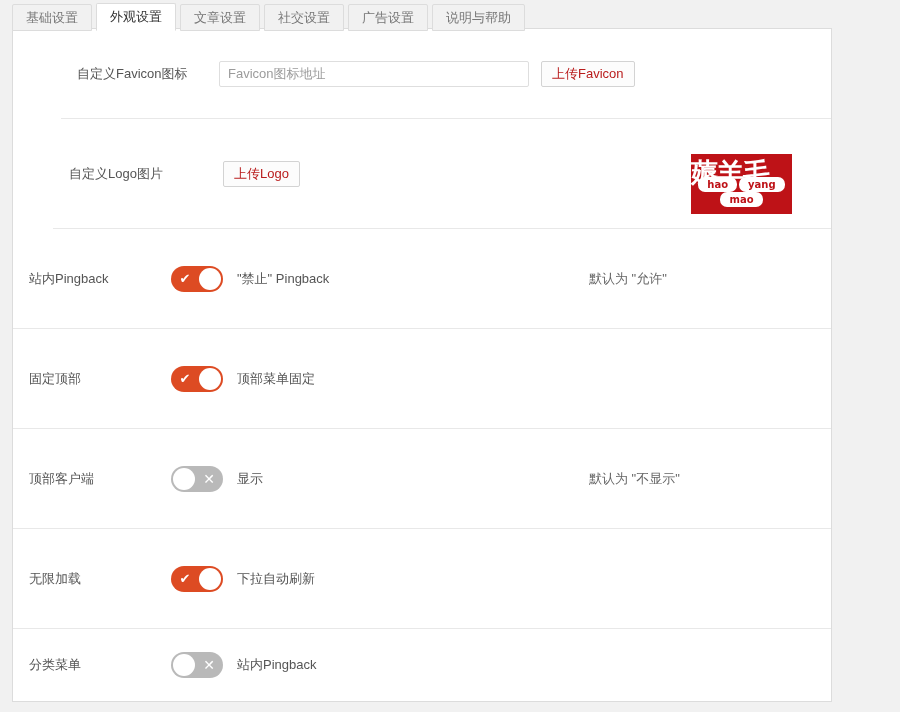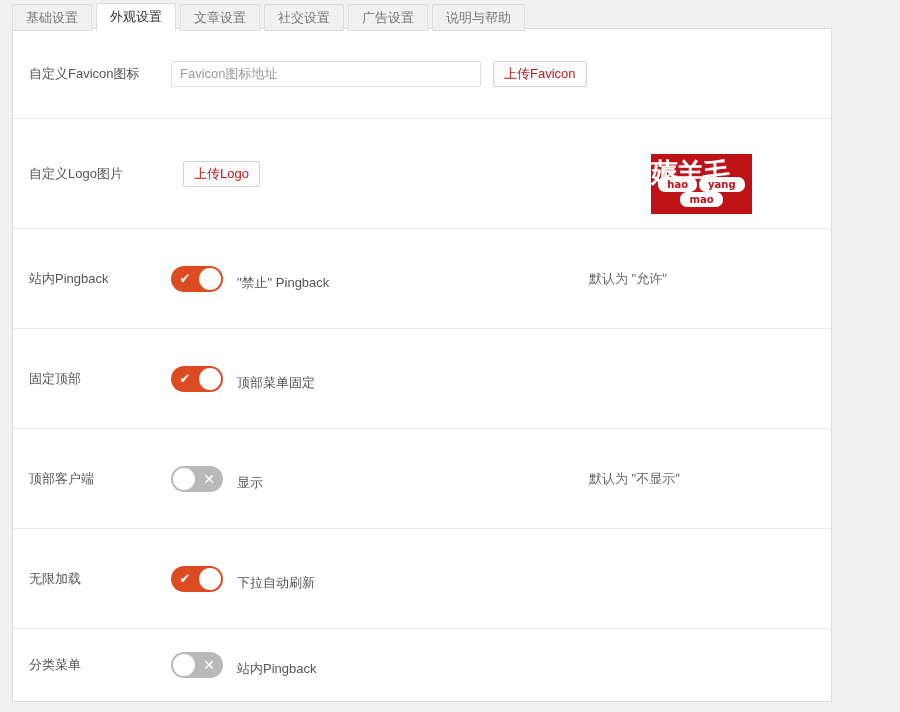--- a/index.html
+++ b/index.html
@@ -63,38 +63,38 @@
   }
 
   .row {
     position: relative;
     height: 100px;
     border-bottom: 1px solid #e8e8e8;
     display: flex;
     align-items: center;
   }
   .row:last-child { border-bottom: none; }
-  .row.r-favicon { height: 90px; }
-  .row.r-logo { height: 110px; }
+  .row.r-favicon { height: 90px; margin-left: 48px; }
+  .row.r-logo { height: 110px; margin-left: 40px; }
   .row.r-last { height: 72px; }
 
   .row-label {
     position: absolute;
     left: 16px;
     width: 128px;
     font-size: 13px;
     color: #555;
     white-space: nowrap;
   }
 
   .field-wrap {
     position: absolute;
     left: 158px;
     display: flex;
-    align-items: flex-end;
+    align-items: center;
   }
 
   .text-input {
     width: 310px;
     height: 26px;
     padding: 0 8px;
     font-size: 13px;
     font-family: "Liberation Sans", "DejaVu Sans", sans-serif;
     color: #555;
     background: #fff;

